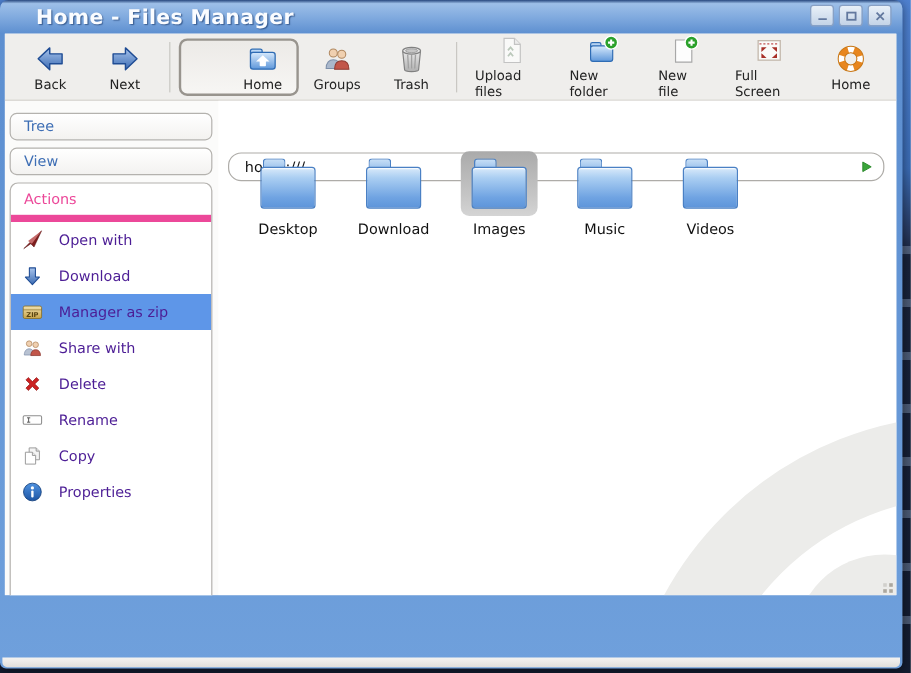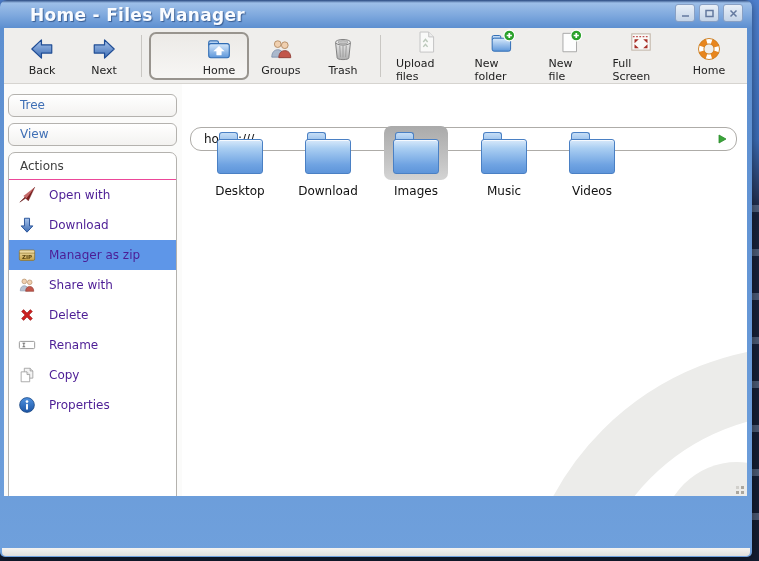--- a/index.html
+++ b/index.html
@@ -30,22 +30,22 @@
     font-size:11px;color:#222;border:2px solid transparent;border-radius:7px;cursor:default;}
   .tb-item svg{width:26px;height:26px;}
   .tb-item.active{border-color:#98948e;background:linear-gradient(#eceae7,#f7f6f4);padding-left:46px;}
   .tb-sep{width:1px;height:42px;background:#c9c7c3;margin:0 5px;}
   .tb-spacer{flex:1;}
   
   .panel-header{position:absolute;left:4px;width:156px;height:21px;border:1px solid #b4b2ae;border-radius:6px;
     background:linear-gradient(#ffffff,#f3f2f0);color:#3f6fb5;font-size:12px;line-height:21px;padding-left:11px;}
   .actions-panel{position:absolute;left:4px;top:124px;width:167px;height:392px;border:1px solid #b4b2ae;
     border-radius:7px;background:#fff;overflow:hidden;}
-  .actions-title{height:26px;line-height:26px;padding-left:11px;color:#404040;font-size:12px;
-    border-bottom:1px solid #ec4899;}
+  .actions-title{height:26px;line-height:26px;padding-left:11px;color:#ec4899;font-size:12px;
+    border-bottom:6px solid #ec4899;}
   .action-row{height:30px;display:flex;align-items:center;padding-left:9px;gap:13px;font-size:12px;color:#4c1d95;}
   .action-row .aicon{width:18px;height:18px;flex:0 0 18px;display:flex;}
   .action-row.selected{background:#5e96e8;}
   .actions-fade{position:absolute;bottom:0;left:0;right:0;height:16px;
     background:linear-gradient(rgba(255,255,255,0),#eceae6);}
   
   .main{position:absolute;left:178px;top:56px;right:0;bottom:0;background:#fff;overflow:hidden;}
   .wm-ring{position:absolute;left:337px;top:262px;width:436px;height:436px;border:68px solid #ececea;border-radius:50%;}
   .wm-dot{position:absolute;left:480px;top:378px;width:150px;height:150px;background:#ececea;border-radius:50%;}
   .addressbar{position:absolute;left:8px;top:7px;right:10px;height:22px;border:1px solid #aeaca8;

